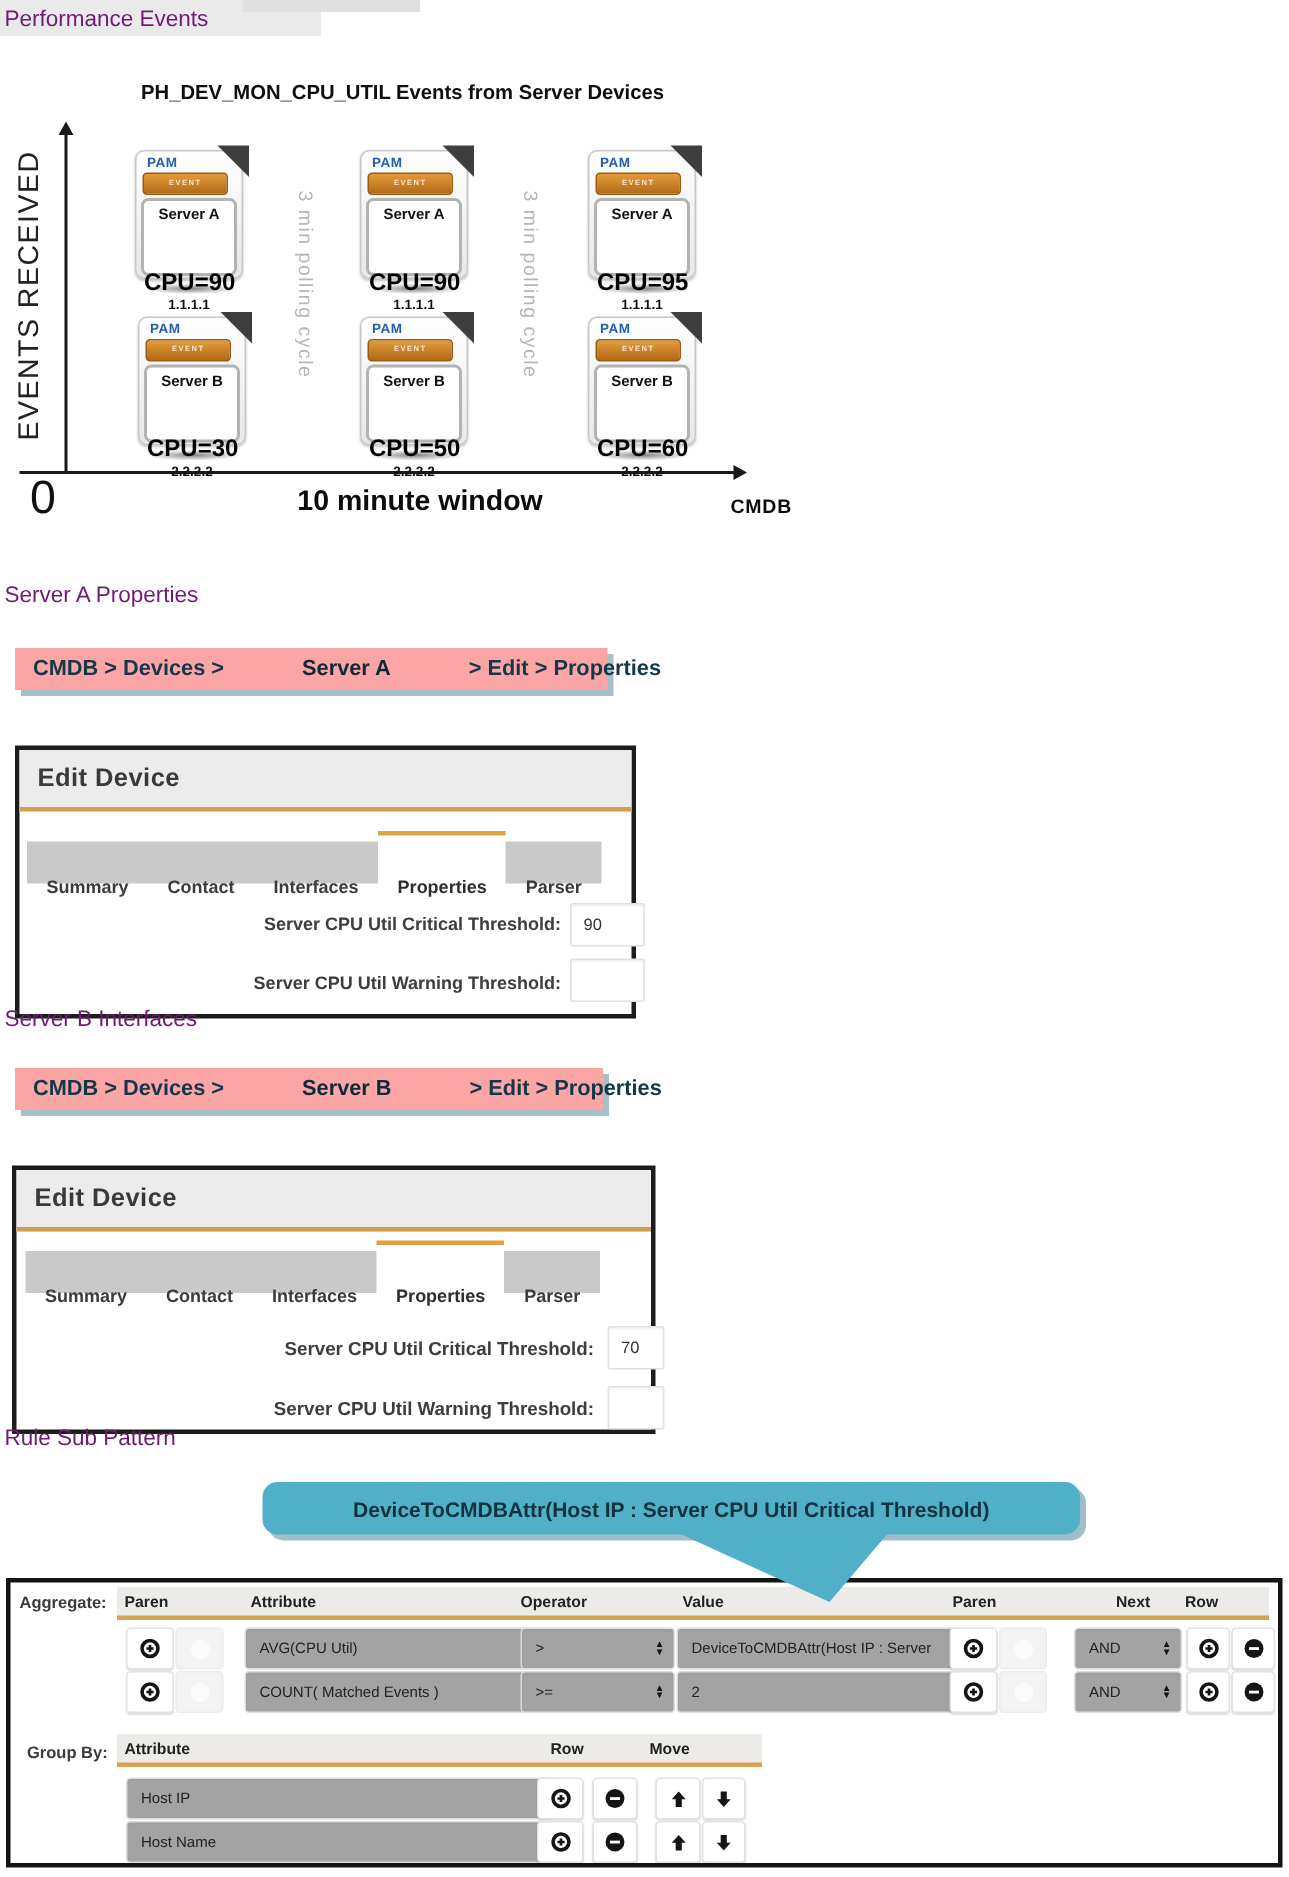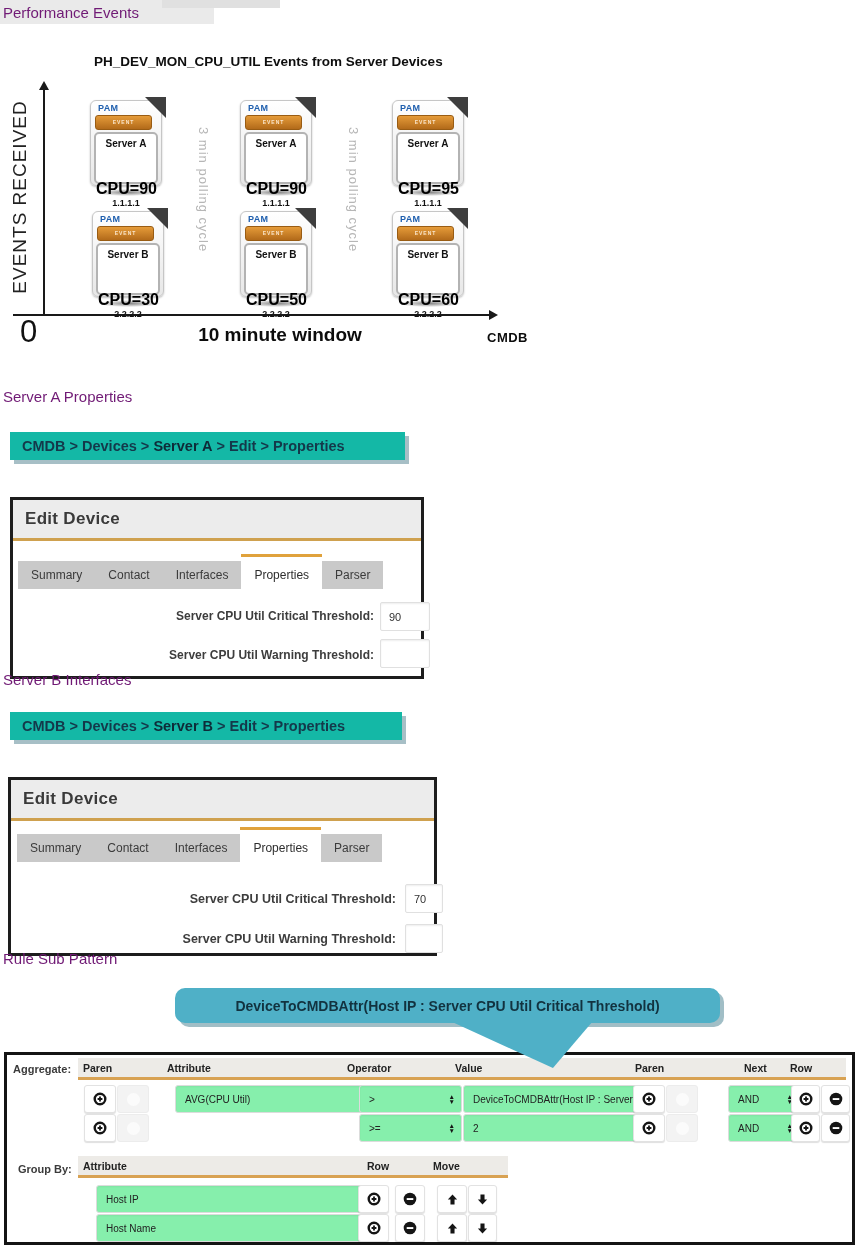--- a/index.html
+++ b/index.html
@@ -40,30 +40,30 @@
               color:rgba(255,240,220,.9);font-size:5px;font-weight:bold;text-align:center;line-height:12px;letter-spacing:1px;}
   .ev .card{position:absolute;top:31px;left:3px;width:60px;height:48px;background:#fff;
             border:2px solid #b3b3b3;border-radius:5px;text-align:center;}
   .ev .srv{font-size:10px;font-weight:bold;margin-top:4px;color:#111;}
   .ev .cpu{font-size:16px;font-weight:bold;color:#000;line-height:1.05;margin-top:32px;}
   .ev .ip{font-size:9px;font-weight:bold;color:#111;}
   .ev .shadow{width:62px;height:7px;margin:3px auto 0;border-radius:50%;
               background:radial-gradient(ellipse at center,rgba(90,90,90,.75),rgba(120,120,120,0) 72%);}
 
   
-  .crumb{position:absolute;height:28px;background:#14b8a6;box-shadow:4px 4px 0 rgba(35,95,112,.40);
-         display:flex;align-items:center;padding:0 12px;font-size:14.5px;font-weight:bold;color:#14384A;white-space:pre;}
+  .crumb{position:absolute;height:28px;background:#fca5a5;box-shadow:4px 4px 0 rgba(35,95,112,.40);
+         display:flex;align-items:center;padding:0 12px;font-size:14.5px;font-weight:bold;color:#14384A;white-space:pre;gap:48px;}
   .crumb .dev{font-weight:bold;color:#0e2a38;}
 
   
   .panel{position:absolute;background:#fff;border:3px solid #1d1d1d;margin-top:36px;}
   .phead{height:38px;background:#ECECEC;border-bottom:3px solid #CFA14F;display:flex;align-items:center;
          padding-left:12px;font-size:17px;font-weight:bold;color:#3a3a3a;letter-spacing:.3px;}
   .tabs{position:absolute;display:flex;align-items:flex-start;background:#C9C9C9;height:28px;}
-  .tab{padding:0 13px;font-size:12px;font-weight:normal;color:#3b3b3b;line-height:28px;cursor:default;}
+  .tab{padding:16px 13px;font-size:12px;font-weight:bold;color:#3b3b3b;line-height:28px;cursor:default;}
   .tab.active{background:#fff;border-top:3px solid #E0A23C;margin-top:-7px;height:39px;line-height:36px;color:#2e2e2e;}
   .flabel{position:absolute;left:5px;text-align:right;font-size:12px;font-weight:bold;color:#3d3d3d;}
   .fbox{position:absolute;height:27px;background:#fff;border:1px solid #e0e0e0;border-radius:2px;
         box-shadow:inset 0 1px 2px rgba(0,0,0,.07);font-size:11px;color:#333;
         display:flex;align-items:center;padding-left:8px;}
 
   
   .callout{position:absolute;left:175px;top:988px;width:545px;height:35px;background:#4FB0C7;border-radius:10px;
            box-shadow:4px 4px 0 rgba(32,100,120,.42);display:flex;align-items:center;justify-content:center;
            font-size:14px;font-weight:bold;color:#12323F;z-index:5;}
@@ -73,23 +73,23 @@
   
   .rtable{position:absolute;left:4px;top:1052px;width:845px;height:187px;border:3px solid #141414;background:#fff;}
   .strip{position:absolute;background:#EDEBE7;border-bottom:3px solid #D8A253;height:19px;}
   .col{position:absolute;top:4px;font-size:10.5px;font-weight:bold;color:#222;}
   .seclab{position:absolute;font-size:11px;font-weight:bold;color:#3b3b3b;}
   .trow{position:absolute;left:0;width:100%;height:28px;}
   .btn{position:absolute;top:1px;height:26px;background:#fff;border:1px solid #e2e2e2;border-radius:3px;
        box-shadow:0 1px 1px rgba(0,0,0,.13);display:flex;align-items:center;justify-content:center;}
   .ghost{background:#F3F3F3;border:1px solid #ececec;box-shadow:none;}
   .gc{width:13px;height:13px;border-radius:50%;background:#fbfbfb;}
-  .inp{position:absolute;top:1px;height:26px;background:#86efac;border:1px solid #dcdcdc;border-radius:3px;
+  .inp{position:absolute;top:1px;height:26px;background:#a3a3a3;border:1px solid #dcdcdc;border-radius:3px;
        box-shadow:inset 0 1px 2px rgba(0,0,0,.05);font-size:10px;color:#222;
-       display:flex;align-items:center;padding:0 6px 0 9px;white-space:nowrap;overflow:hidden;margin-left:12px;}
+       display:flex;align-items:center;padding:0 6px 0 9px;white-space:nowrap;overflow:hidden;}
   .spin{margin-left:auto;display:flex;flex-direction:column;align-items:center;color:#141414;
         font-size:6.5px;line-height:5px;padding-left:4px;}
 </style>
 </head>
 <body>
 
 <div class="stage">
 
   <div class="smudge" style="left:0;top:0;width:214px;height:24px;"></div>
   <div class="smudge2" style="left:162px;top:0;width:118px;height:8px;"></div>
@@ -314,20 +314,23 @@
     <div class="trow" style="top:58px;">
       <div class="btn" style="left:77px;width:30px;">
         <svg width="14" height="14" viewBox="0 0 14 14">
             <circle cx="7" cy="7" r="5.3" fill="none" stroke="#151515" stroke-width="2.4"></circle>
             <path d="M7 4.6v4.8M4.6 7h4.8" stroke="#151515" stroke-width="1.8"></path>
           </svg>
       </div>
       <div class="btn ghost" style="left:110px;width:30px;">
           <span class="gc"></span>
         </div>
+      <div class="inp" style="left:156px;width:173px;">
+          <span>COUNT( Matched Events )</span>
+        </div>
       <div class="inp" style="left:340px;width:86px;">
           <span>&gt;=</span>
           <span class="spin">
             <span>▲</span>
             <span>▼</span>
           </span>
         </div>
       <div class="inp" style="left:444px;width:170px;">
           <span>2</span>
         </div>

